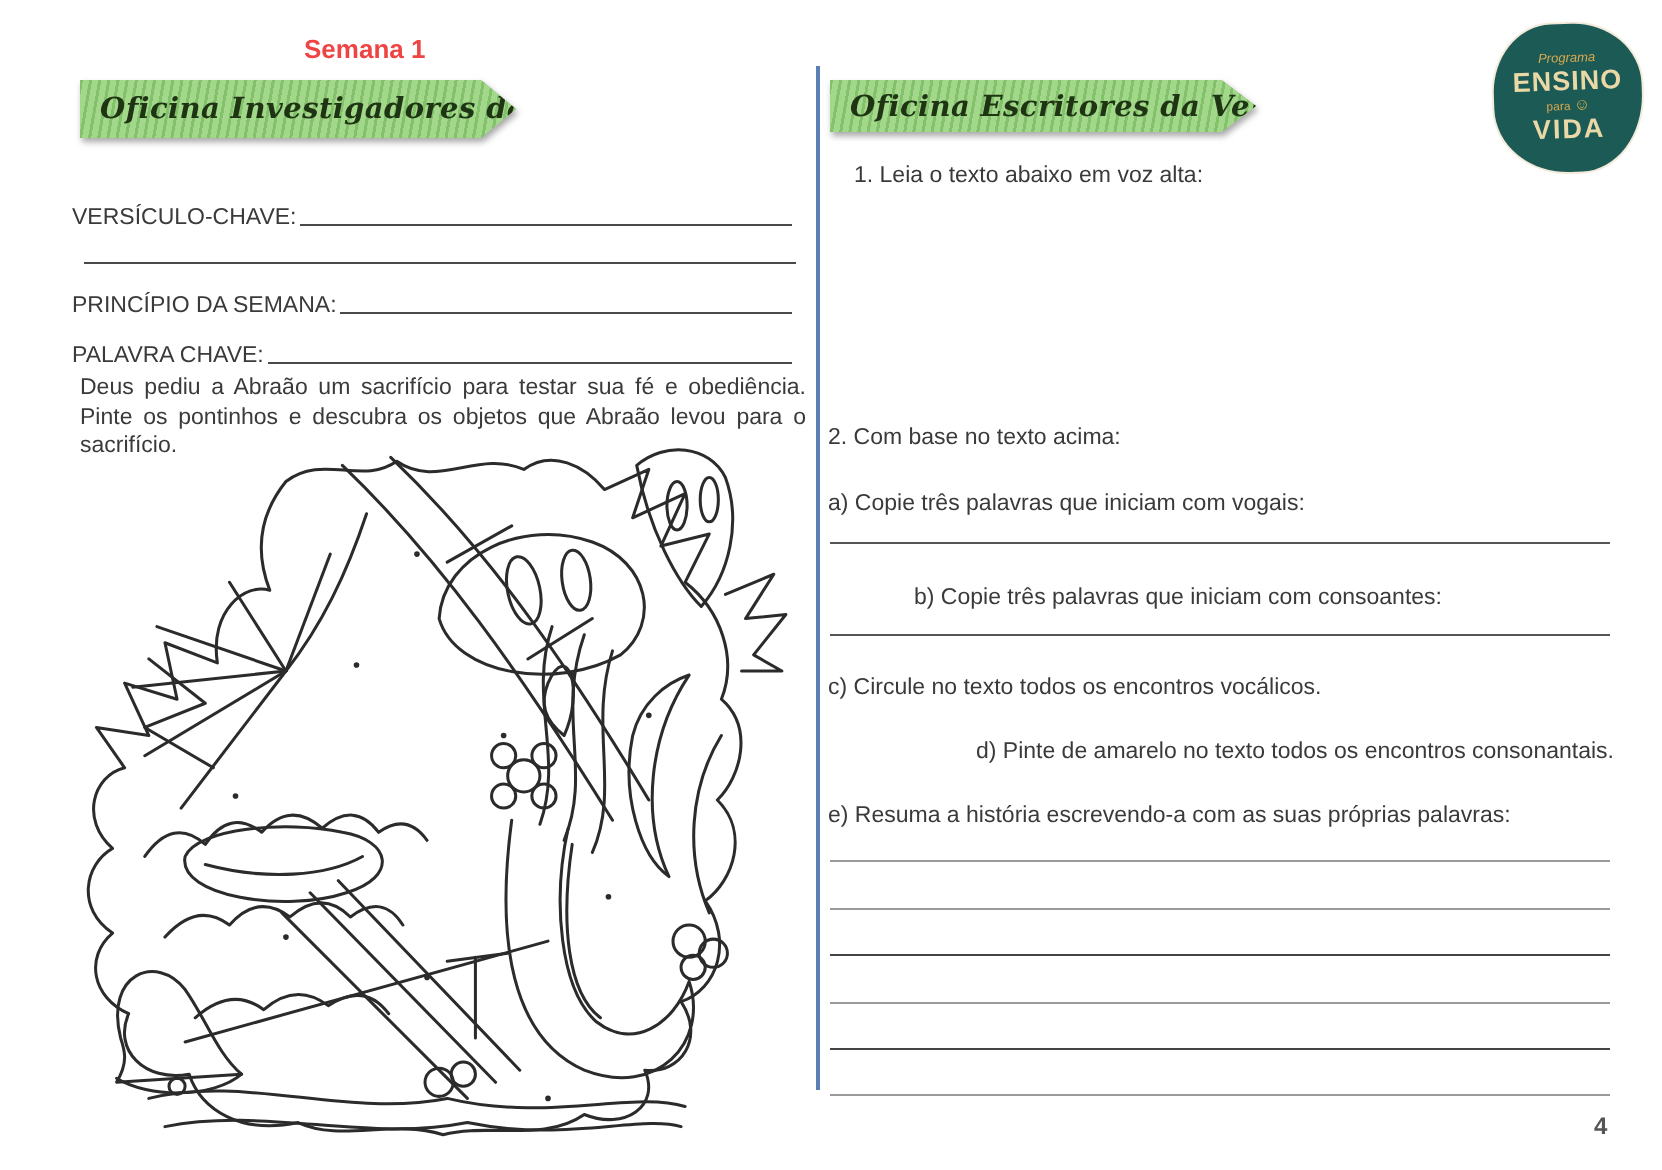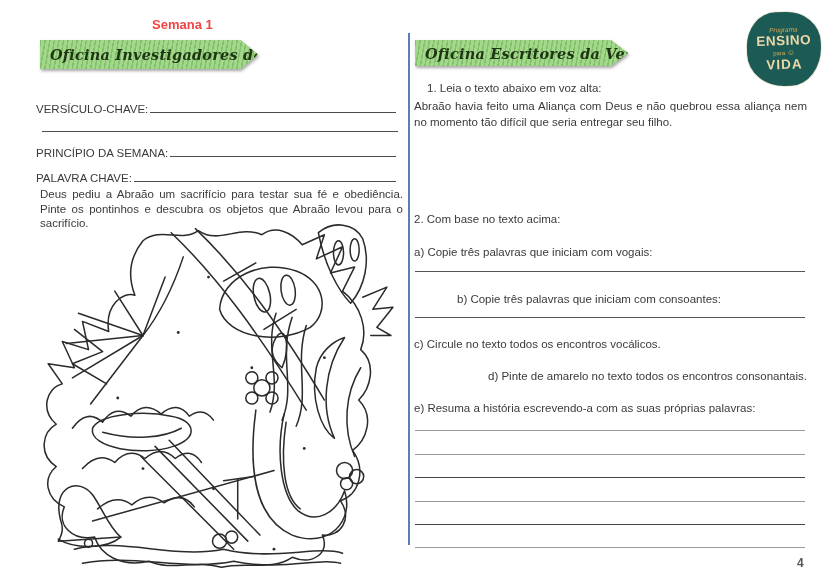--- a/index.html
+++ b/index.html
@@ -208,21 +208,20 @@
     <circle class="dot" cx="95" cy="180" r="1.4"></circle>
     <circle class="dot" cx="300" cy="140" r="1.4"></circle>
   </g>
 </svg>
 
 <div class="abs divider"></div>
 
 <div class="abs rq indent" style="top:82px;">1. Leia o texto abaixo em voz alta:</div>
 
 <div class="abs reading">
-  <p>Abraão havia feito uma Aliança com Deus e não quebrou essa aliança nem no momento tão difícil que seria entregar seu filho.</p>
 </div>
 
 <div class="abs rq" style="top:213px;">2. Com base no texto acima:</div>
 
 <div class="abs rq" style="top:246px;">a) Copie três palavras que iniciam com vogais:</div>
 <div class="abs ans-line" style="top:271px;"></div>
 
 <div class="abs rq" style="top:293px;padding-left:43px;">b) Copie três palavras que iniciam com consoantes:</div>
 <div class="abs ans-line" style="top:317px;"></div>
 

